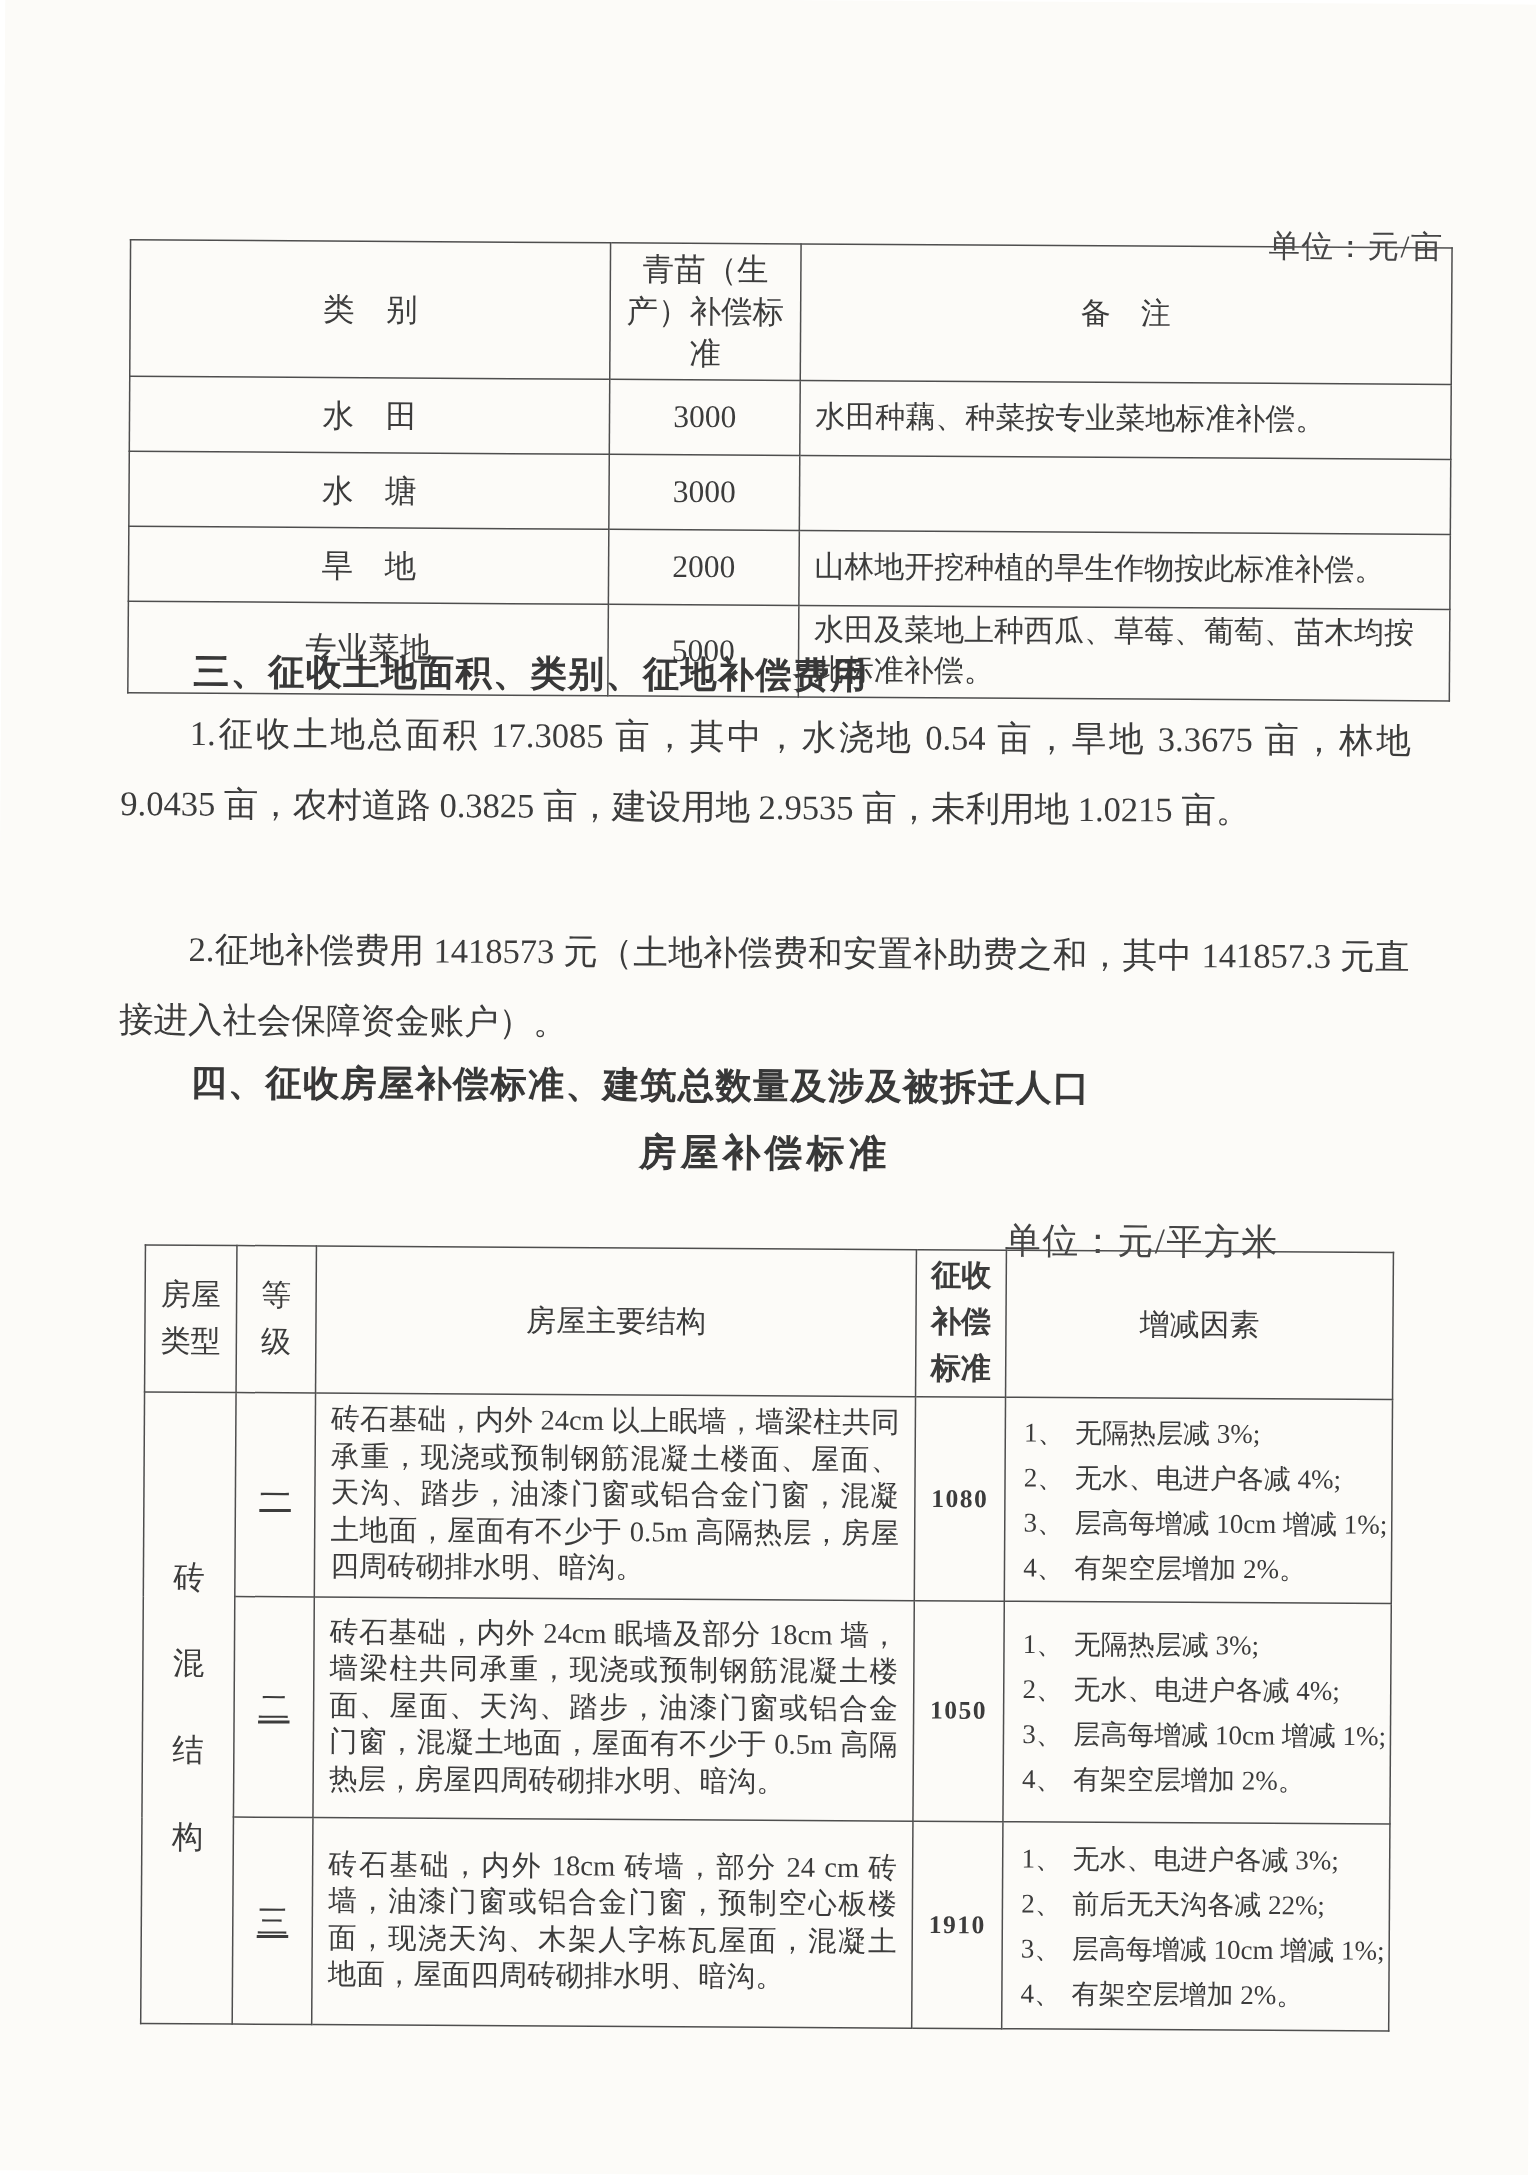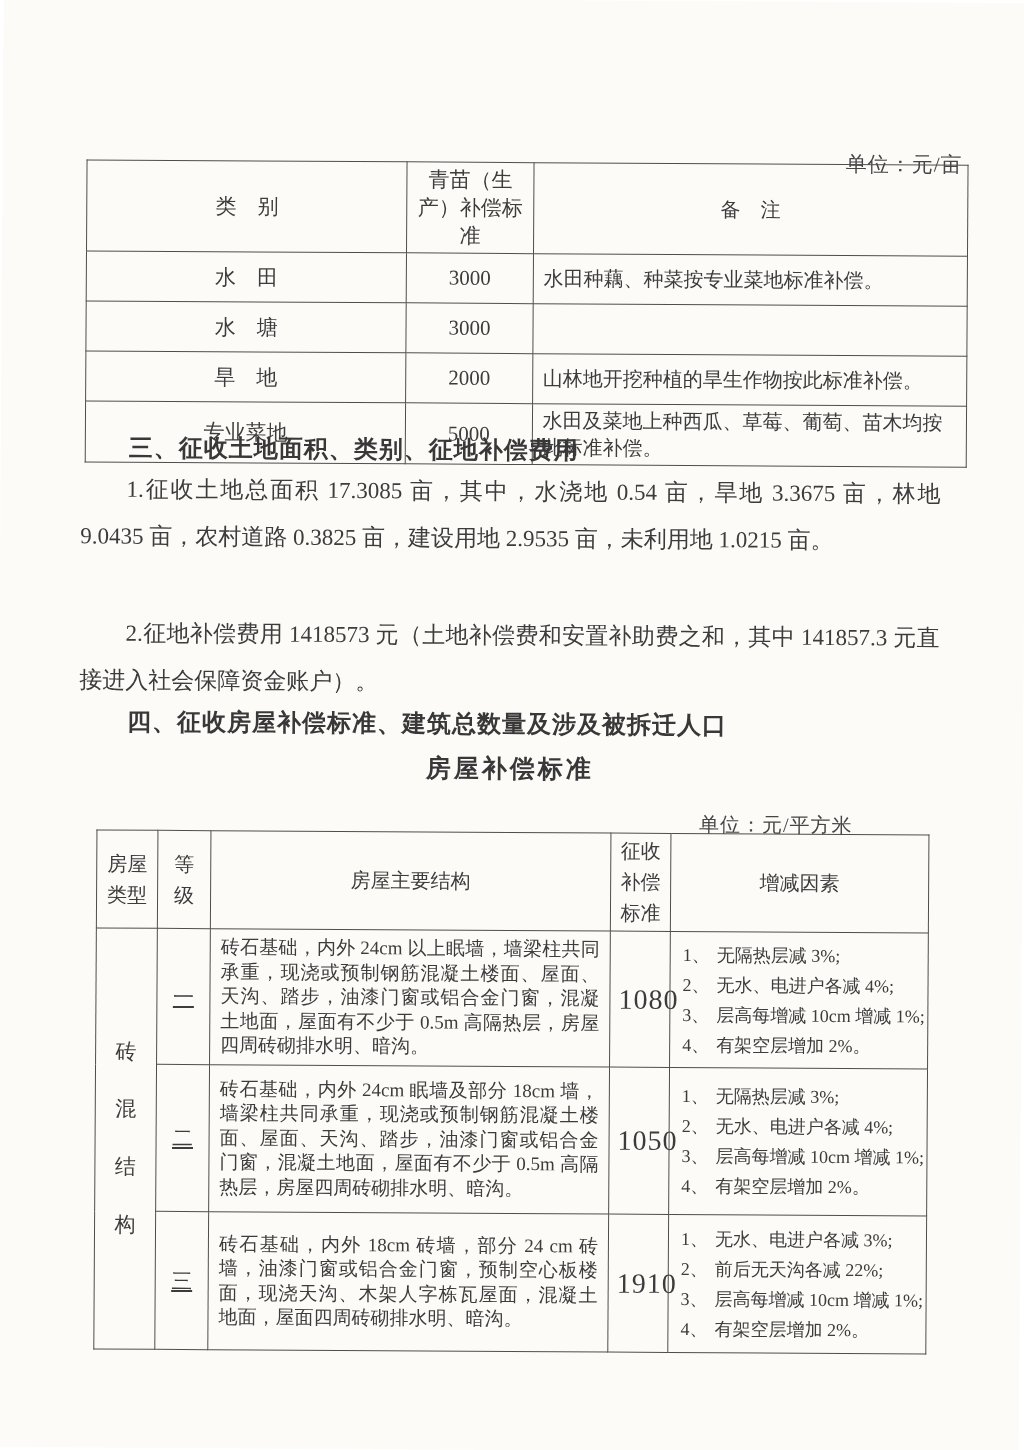--- a/index.html
+++ b/index.html
@@ -20,21 +20,21 @@
   }
   
   .unit-label {
     position: absolute;
     font-size: 21px;
     letter-spacing: 1px;
     color: #454545;
     margin-top: 12px;
   }
   .unit-crop  { top: 136px; right: 64px; }
-  .unit-house { top: 798px; right: 170px; font-size: 20px; }
+  .unit-house { top: 798px; right: 170px; font-size: 24px; }
 
   
   table {
     border-collapse: collapse;
     table-layout: fixed;
     color: #3c3c3c;
   }
   td, th {
     border: 1px solid #4e4e4e;
     font-weight: normal;
@@ -90,21 +90,21 @@
 
   
   .house-table {
     position: absolute;
     top: 832px; left: 98px;
     width: 830px;
   }
   .house-table .c-type { width: 61px; }
   .house-table .c-grade { width: 53px; text-decoration: underline; }
   .house-table .c-struct { width: 400px; }
-  .house-table .c-std { width: 60px; }
+  .house-table .c-std { width: 60px; font-weight: bold; }
   .house-table .c-fact { width: 258px; }
   .house-table tr.hdr { height: 86px; }
   .house-table tr.b1 { height: 136px; }
   .house-table tr.b2 { height: 147px; }
   .house-table tr.b3 { height: 138px; }
   .house-table th { font-size: 20px; text-align: center; padding: 2px; }
   .vstack2 { display: inline-block; width: 2.1em; word-break: break-all; line-height: 1.55; vertical-align: middle; text-align: center; }
   .vstack1 { display: inline-block; width: 1.1em; word-break: break-all; line-height: 1.55; vertical-align: middle; text-align: center; }
   .type-cell { text-align: center; vertical-align: middle; }
   .vtype {
@@ -116,21 +116,21 @@
     text-align: center;
   }
   .grade-cell { text-align: center; font-size: 21px; vertical-align: middle; }
   .struct-cell {
     font-size: 19px;
     line-height: 24.5px;
     text-align: justify;
     vertical-align: middle;
     padding: 5px 10px;
   }
-  .std-cell { text-align: right; font-size: 28px; vertical-align: middle; letter-spacing: 1px; }
+  .std-cell { text-align: center; font-size: 17px; vertical-align: middle; letter-spacing: 1px; }
   .fact-cell { vertical-align: middle; padding: 5px 4px 5px 12px; }
   .fact-line {
     font-size: 18px;
     line-height: 30px;
     white-space: nowrap;
     color: #3c3c3c;
   }
   .fact-line .no { display: inline-block; min-width: 34px; }
 </style>
 </head>

